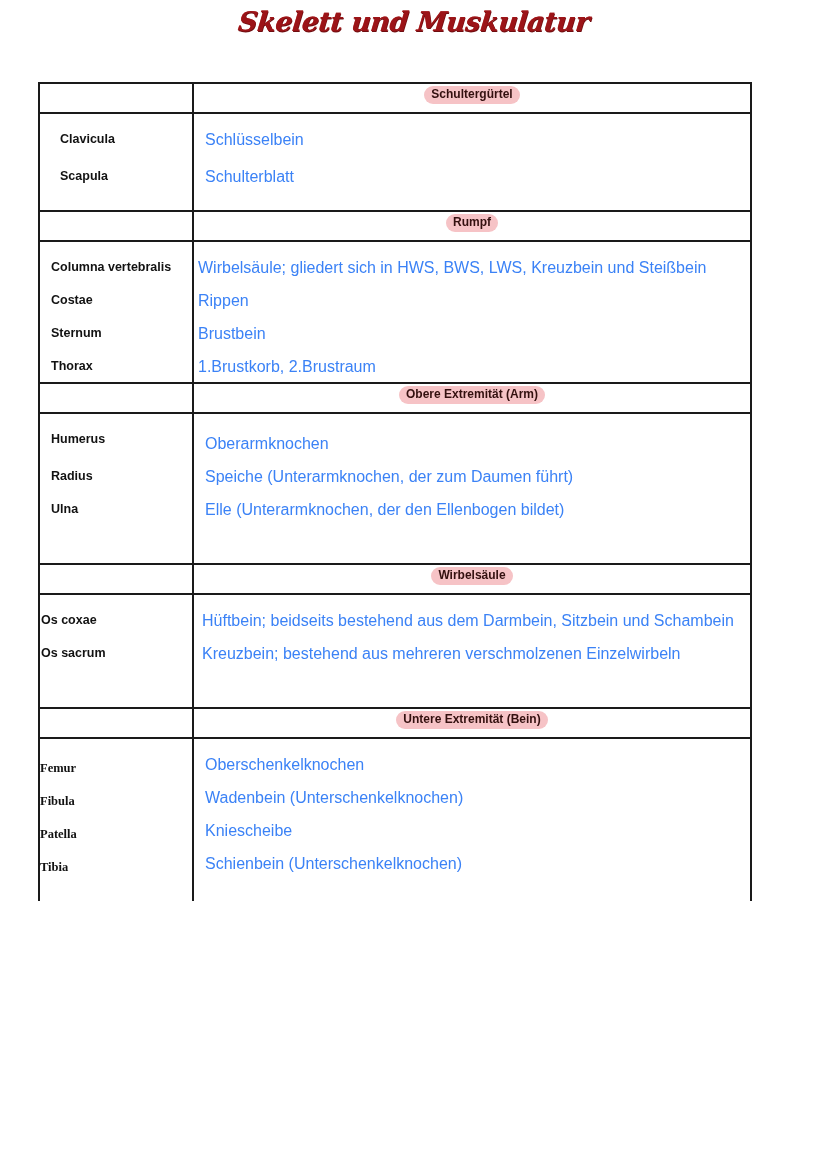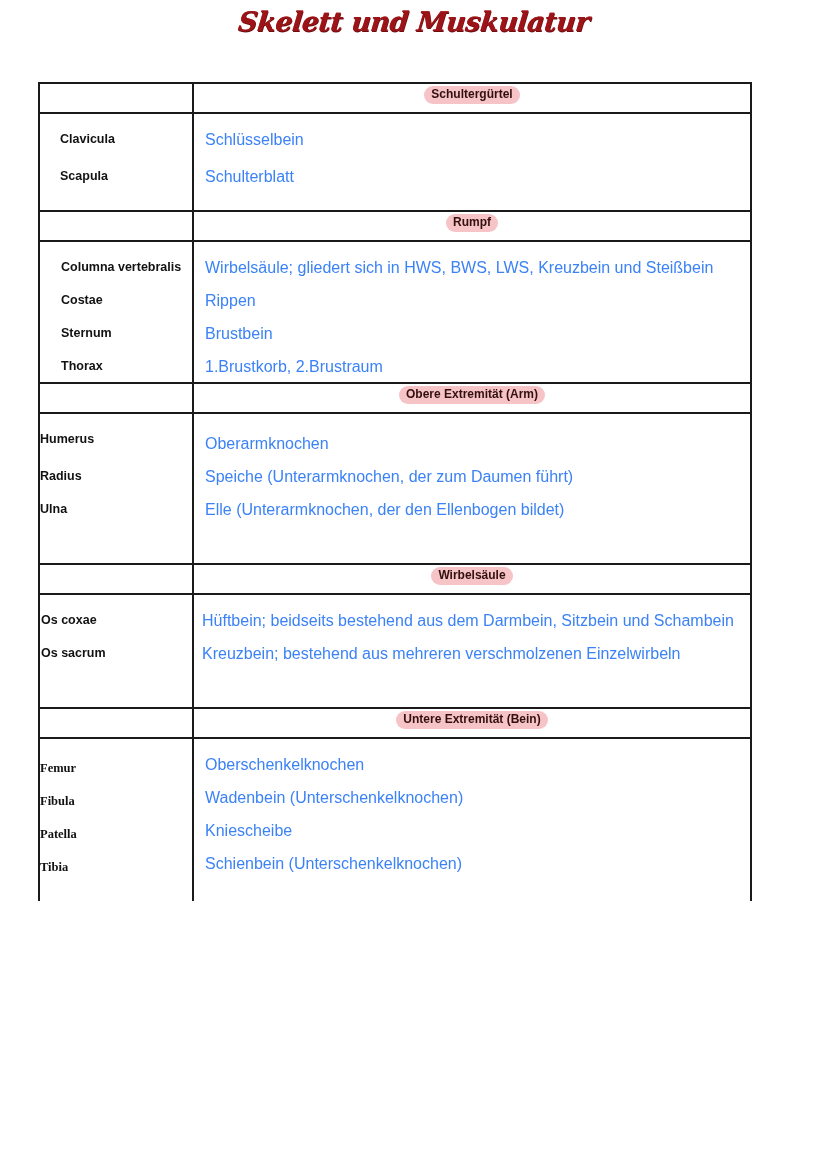--- a/index.html
+++ b/index.html
@@ -100,24 +100,24 @@
     font-weight: normal;
     color: #3b82f6;
     line-height: 15px;
     padding-left: 11px;
   }
 
   
   .sect-shoulder .term-text { padding-left: 20px; }
   .sect-shoulder .desc-text { padding-left: 11px; }
 
-  .sect-trunk .term-text { padding-left: 21px; }
-  .sect-trunk .desc-text { padding-left: 11px; }
-
-  .sect-upper .term-text { }
+  .sect-trunk .term-text { padding-left: 11px; }
+  .sect-trunk .desc-text { padding-left: 4px; }
+
+  .sect-upper .term-text { padding-left: 11px; }
   .sect-upper .desc-text { padding-left: 11px; }
 
   .sect-pelvic .term-text { padding-left: 1px; }
   .sect-pelvic .desc-text { padding-left: 8px; }
 
   .sect-lower .term-text { padding-left: 0; font-family: Liberation Serif, serif; }
   .sect-lower .desc-text { padding-left: 11px; }
   .gap-s  { height: 18px; }
   .gap-m  { height: 22px; }
   .tail-s { height: 8px; }

